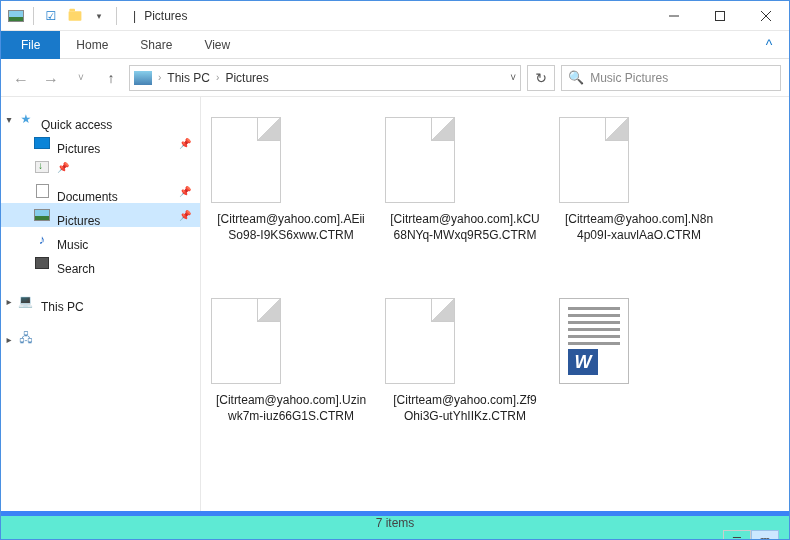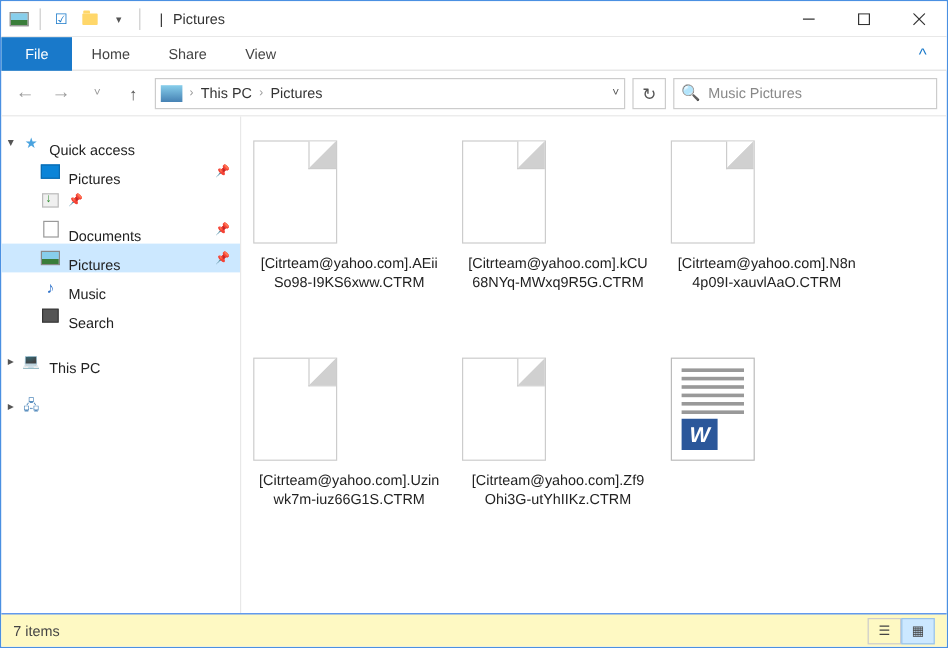--- a/index.html
+++ b/index.html
@@ -36,21 +36,21 @@
 .tree-group-gap { height: 14px; }
 .file-area { flex: 1; padding: 14px 10px; display: flex; flex-wrap: wrap; align-content: flex-start; gap: 6px 14px; }
 .file-item { width: 160px; height: 175px; display: flex; flex-direction: column; align-items: flex-start; padding-top: 6px; }
 .file-thumb { width: 70px; height: 86px; position: relative; margin-bottom: 8px; }
 .blank-doc { width: 70px; height: 86px; background: #fff; border: 1px solid #ccc; position: relative; }
 .blank-doc::before { content: ""; position: absolute; top: 0; right: 0; width: 22px; height: 22px; background: linear-gradient(135deg, #fff 48%, #d0d0d0 50%); border-left: 1px solid #ccc; border-bottom: 1px solid #ccc; }
 .rtf-doc { width: 70px; height: 86px; background: #fff; border: 1px solid #bbb; position: relative; display: flex; flex-direction: column; padding: 8px 8px 0 8px; gap: 4px; }
 .rtf-line { height: 3px; background: #999; }
 .rtf-w { position: absolute; bottom: 6px; left: 6px; width: 34px; height: 30px; background: #2b579a; color: #fff; display: flex; align-items: center; justify-content: center; font-weight: bold; font-size: 18px; font-style: italic; border: 2px solid #fff; border-radius: 2px; }
 .file-name { text-align: center; font-size: 12px; color: #222; line-height: 1.35; word-break: break-all; padding: 0 4px; }
-.statusbar { position: absolute; bottom: 0; left: 0; right: 0; height: 28px; border-top: 1px solid #3b82f6; display: flex; align-items: center; padding: 0 10px; font-size: 12px; color: #444; background: #fef9c3; }
+.statusbar { position: absolute; bottom: 0; left: 0; right: 0; height: 28px; border-top: 5px solid #3b82f6; display: flex; align-items: center; padding: 0 10px; font-size: 12px; color: #444; background: #5eead4; flex-direction: column; }
 .status-views { margin-left: auto; display: flex; gap: 0; }
 .view-btn { width: 28px; height: 22px; border: 1px solid #ccc; display: flex; align-items: center; justify-content: center; font-size: 11px; }
 .view-btn.active { background: #cce8ff; border-color: #99c2e8; }
 
 .star-ico { color: #4aa3df; font-size: 12px; }
 .folder-ico { width: 16px; height: 12px; background: #ffd76a; border-radius: 1px; position: relative; }
 .folder-ico::before { content: ""; position: absolute; top: -3px; left: 1px; width: 7px; height: 3px; background: #ffd76a; border-radius: 1px 1px 0 0; }
 .pic-ico { width: 16px; height: 12px; background: linear-gradient(#87ceeb 60%, #3a7d3a 60%); border: 1px solid #888; }
 .vid-ico { width: 14px; height: 12px; background: #555; clip-path: polygon(0 0, 100% 0, 100% 100%, 0 100%); border: 1px solid #333; }
 .pc-ico { color: #5a8fbf; font-size: 12px; }

